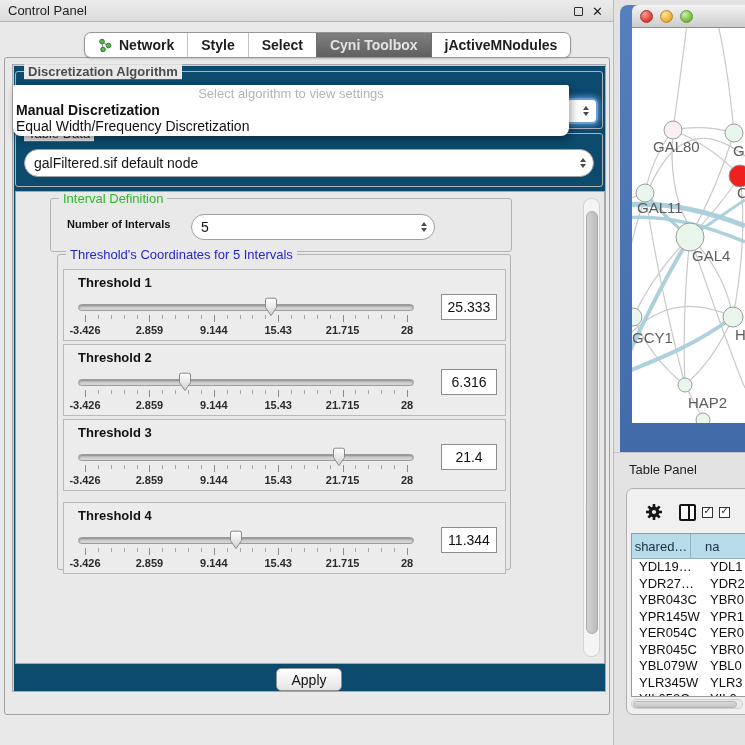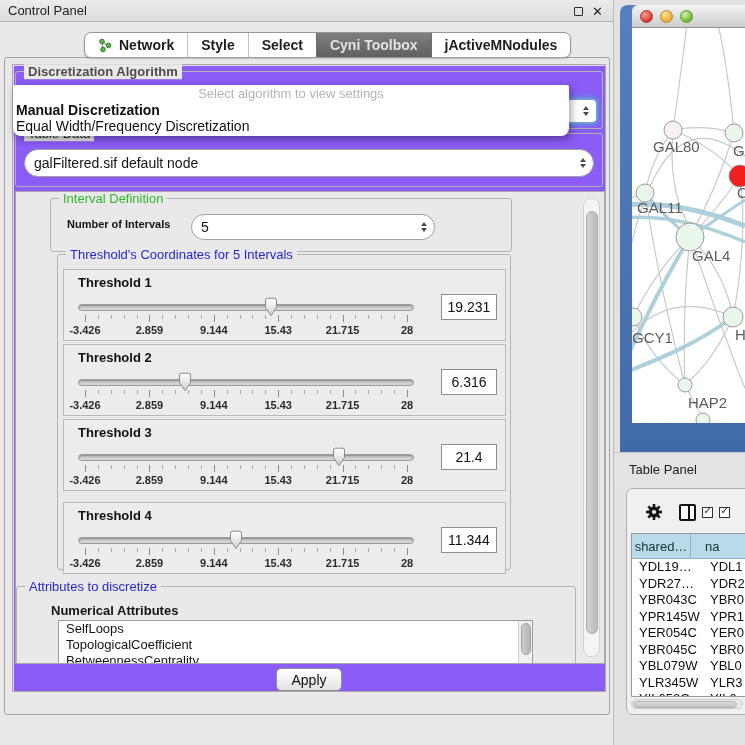--- a/index.html
+++ b/index.html
@@ -28,21 +28,21 @@
   #bottom-tabs { left:50%; transform:translateX(-50%); top:703px; }
   .seg-item { display:flex; align-items:center; padding:0 13px; font-size:14px; font-weight:700;
     color:#1d1d1d; border-left:1px solid #c3c3c3; height:100%; white-space:nowrap; }
   .seg-item:first-child { border-left:none; }
   .seg-item.sel { background:linear-gradient(#7f7f7f,#606060); color:#e3e3e3; border-left-color:#6e6e6e; }
   .seg-item.sel + .seg-item { border-left-color:#6e6e6e; }
   .seg-item .net-ico { margin-right:6px; display:inline-flex; }
 
   
   #inner-panel { position:absolute; left:12px; top:64px; width:594px; height:628px;
-    background:#8b5cf6; border:1px solid #a9a9a9;
+    background:#0c4a6e; border:1px solid #a9a9a9;
     box-shadow:inset 1px 1px 0 rgba(255,255,255,.75); }
 
   
   .tbox { position:absolute; border:1px solid #b3b3b3; border-radius:3px; }
   .tbox-label { position:absolute; left:8px; top:0; transform:translateY(-52%);
     background:#e9e9e9; padding:0 4px; font-size:13px; font-weight:700; white-space:nowrap; }
   .tbox-label.gray  { color:#4c4c4c; }
   .tbox-label.dark  { color:#2a2a2a; font-weight:400; }
   .tbox-label.green { color:#2db82d; font-weight:400; }
   .tbox-label.blue  { color:#2626cc; font-weight:400; }
@@ -292,21 +292,21 @@
                   <span class="tick-lab" style="left: 7px;">-3.426</span>
                   <span class="tick-lab" style="left: 71.4px;">2.859</span>
                   <span class="tick-lab" style="left: 135.8px;">9.144</span>
                   <span class="tick-lab" style="left: 200.2px;">15.43</span>
                   <span class="tick-lab" style="left: 264.6px;">21.715</span>
                   <span class="tick-lab" style="left: 329px;">28</span>
                   <div class="th-handle" style="left: 184.858px;"><svg width="16" height="20" viewBox="0 0 16 20">
                       <path d="M2.5 3 Q2.5 1.2 4.2 1.2 L11.8 1.2 Q13.5 1.2 13.5 3 L13.5 10.5 L8 18.6 L2.5 10.5 Z" fill="url(#hgrad)" stroke="#898989" stroke-width="1"></path>
                     </svg></div>
                 </div>
-                <div class="th-value">19.231</div>
+                <div class="th-value">25.333</div>
               </div>
               <div class="th-panel" style="top: 89px;">
                 <div class="th-label">Threshold 2</div>
                 <div class="th-slider">
                   <div class="th-track"></div>
                   <span class="tick major" style="left: 7px;"></span>
                   <span class="tick minor" style="left: 19.88px;"></span>
                   <span class="tick minor" style="left: 32.76px;"></span>
                   <span class="tick minor" style="left: 45.64px;"></span>
                   <span class="tick minor" style="left: 58.52px;"></span>
@@ -423,34 +423,20 @@
                   <span class="tick-lab" style="left: 329px;">28</span>
                   <div class="th-handle" style="left: 150.338px;"><svg width="16" height="20" viewBox="0 0 16 20">
                       <path d="M2.5 3 Q2.5 1.2 4.2 1.2 L11.8 1.2 Q13.5 1.2 13.5 3 L13.5 10.5 L8 18.6 L2.5 10.5 Z" fill="url(#hgrad)" stroke="#898989" stroke-width="1"></path>
                     </svg></div>
                 </div>
                 <div class="th-value">11.344</div>
               </div>
             </div>
         </div>
 
-        <div class="tbox attr-box">
-          <span class="tbox-label blue">Attributes to discretize</span>
-          <div class="attr-title">Numerical Attributes</div>
-          <div class="attr-list">
-            <div class="attr-items" id="attr-items">
-                <div class="attr-item">SelfLoops</div>
-                <div class="attr-item">TopologicalCoefficient</div>
-                <div class="attr-item">BetweennessCentrality</div>
-              </div>
-            <div class="attr-scroll">
-              <div class="attr-thumb"></div>
-            </div>
-          </div>
-        </div>
 
         <div class="vscroll">
           <div class="vthumb"></div>
         </div>
       </div>
 
       <button id="apply-btn">Apply</button>
     </div>
 
   </section>

